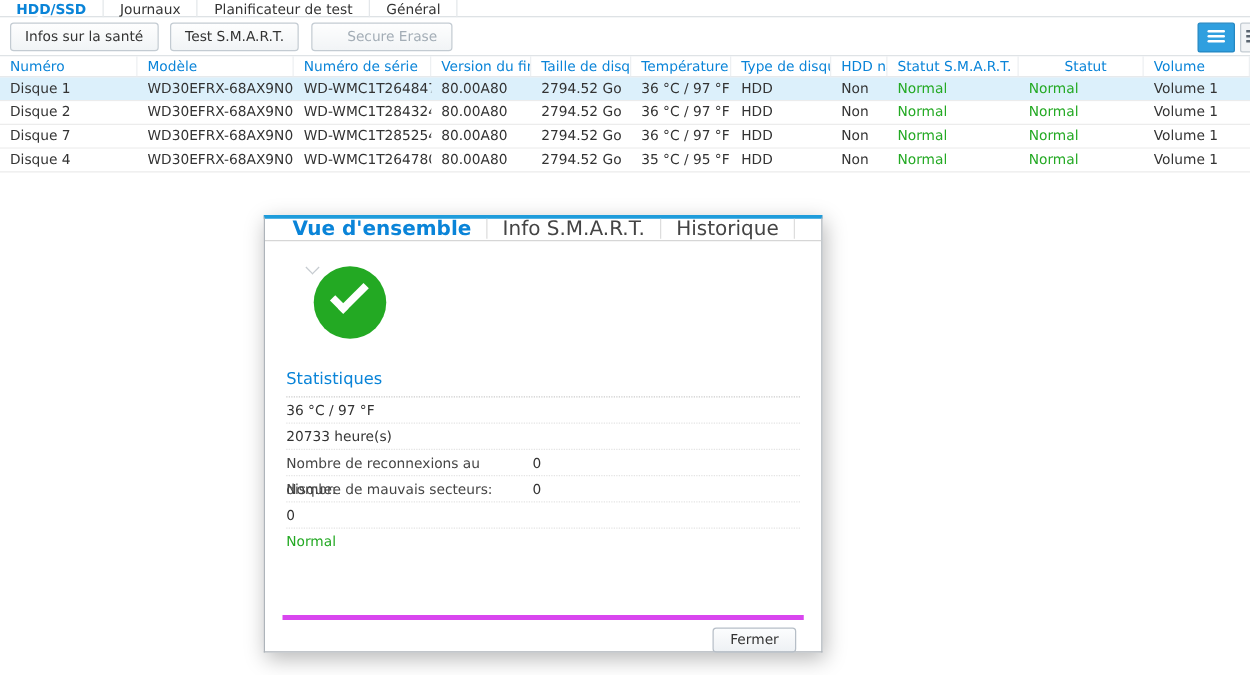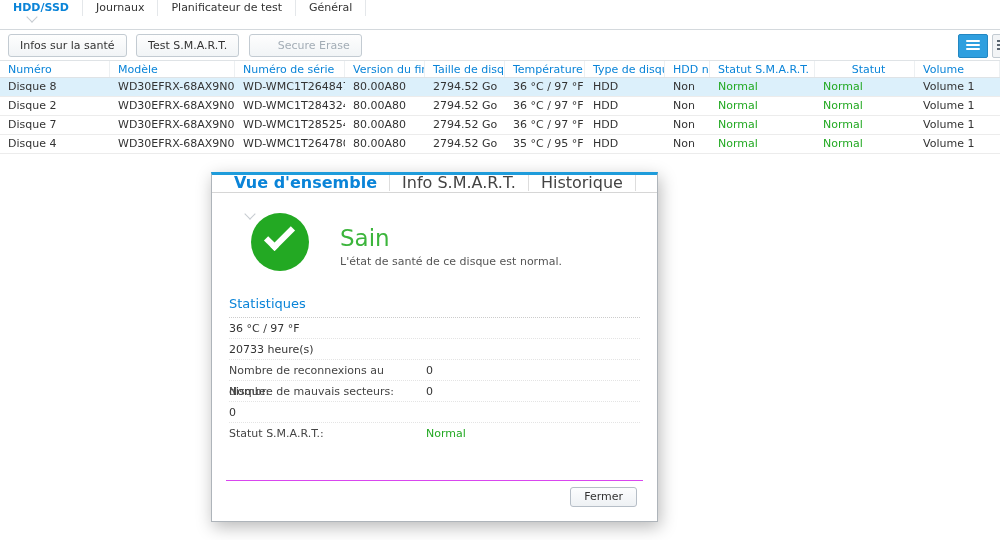--- a/index.html
+++ b/index.html
@@ -1,20 +1,20 @@
 <!DOCTYPE html>
 <html><head>
 <meta charset="utf-8">
 <style>
   * { margin:0; padding:0; box-sizing:border-box; }
   html,body { width:1000px; height:540px; overflow:hidden; }
   body { font-family:"DejaVu Sans","Liberation Sans",sans-serif; background:#fff; position:relative; font-size:11px; color:#333; }
 
   
-  .main-tabs { height:30px; border-bottom:1px solid #d4d9dd; position:relative; background:#fff; }
+  .main-tabs { height:14px; border-bottom:1px solid #d4d9dd; position:relative; background:#fff; }
   .main-tab { display:inline-block; padding:0 13px; font-size:11px; line-height:16px; color:#333; border-right:1px solid #e4e7ea; cursor:pointer; vertical-align:top; }
   .main-tab.active { color:#0a84d8; font-weight:bold; }
   .notch { position:absolute; width:8px; height:8px; background:#fff; border-right:1px solid #c6cbd0; border-bottom:1px solid #c6cbd0; transform:rotate(45deg); }
   .main-tabs .notch { left:28px; top:13px; }
 
   
   .toolbar { height:30px; position:relative; background:#fff; }
   .tbtn { display:inline-block; margin:4px 0 0 6px; padding:4px 11px 4px; font-size:11px; color:#333; background:linear-gradient(#fefefe,#f1f4f6); border:1px solid #c3cbd2; border-radius:3px; cursor:pointer; }
   .tbtn:first-of-type { margin-left:8px; }
   .tbtn.disabled { color:#a3adb6; cursor:default;padding-left:28px; }
@@ -47,21 +47,21 @@
   .health-status { font-size:23px; color:#3cb53c; }
   .health-desc { font-size:11px; color:#555; margin-top:4px; }
 
   .stats-heading { margin-top:25px; font-size:13px; color:#0a84d8; padding-bottom:6px; border-bottom:1px dotted #ccc; cursor:default; }
   .stat-row { display:flex; height:21px; line-height:21px; font-size:11px; border-bottom:1px dotted #e4e4e4; }
   .stat-row:last-child { border-bottom:none; }
   .stat-label { width:197px; color:#444; flex:none; }
   .stat-value { color:#333; }
   .stat-value.green { color:#23a923; }
 
-  .dialog-footer { position:absolute; bottom:16px; left:14px; right:14px; height:25px; border-top:1px solid #d946ef; }
+  .dialog-footer { position:absolute; bottom:4px; left:14px; right:14px; height:25px; border-top:4px solid #d946ef; }
   .close-btn { position:absolute; right:6px; top:6px; padding:2px 13px 3px; font-size:11px; color:#333; background:linear-gradient(#fcfdfe,#eef1f4); border:1px solid #b6bec7; border-radius:3px; cursor:pointer; }
 </style>
 </head>
 <body>
 
 <div class="main-tabs">
   <span class="main-tab active">HDD/SSD</span><span class="main-tab">Journaux</span><span class="main-tab">Planificateur de test</span><span class="main-tab">Général</span>
   <span class="notch"></span>
 </div>
 
@@ -89,21 +89,21 @@
     <span class="th" style="width: 80px;">Taille de disque</span>
     <span class="th" style="width: 80px;">Température</span>
     <span class="th" style="width: 80px;">Type de disque</span>
     <span class="th" style="width: 45px;">HDD na...</span>
     <span class="th" style="width: 105px;">Statut S.M.A.R.T.</span>
     <span class="th" style="width: 100px; text-align: center;">Statut</span>
     <span class="th" style="width: 85px;">Volume</span>
   </div>
 <div id="grid-body">
     <div class="grid-row selected">
-      <span class="td" style="width: 110px;">Disque 8</span>
+      <span class="td" style="width: 110px;">Disque 1</span>
       <span class="td" style="width: 125px;">WD30EFRX-68AX9N0</span>
       <span class="td" style="width: 110px;">WD-WMC1T2648479</span>
       <span class="td" style="width: 80px;">80.00A80</span>
       <span class="td" style="width: 80px;">2794.52 Go</span>
       <span class="td" style="width: 80px;">36 °C / 97 °F</span>
       <span class="td" style="width: 80px;">HDD</span>
       <span class="td" style="width: 45px;">Non</span>
       <span class="td green" style="width: 105px;">Normal</span>
       <span class="td green" style="width: 100px;">Normal</span>
       <span class="td" style="width: 85px;">Volume 1</span>
@@ -153,24 +153,20 @@
   <div class="dialog-tabs">
     <span class="dtab active">Vue d'ensemble</span><span class="dtab">Info S.M.A.R.T.</span><span class="dtab">Historique</span>
   </div>
   <span class="notch"></span>
 
   <div class="dialog-content">
     <div class="health">
       <div class="health-circle">
         <div class="health-check"></div>
       </div>
-      <div class="health-text">
-        <div class="health-status">Sain</div>
-        <div class="health-desc">L'état de santé de ce disque est normal.</div>
-      </div>
     </div>
 
     <div class="stats-heading">Statistiques</div>
     <div id="stats-rows">
         <div class="stat-row">
           <span class="stat-value">36 °C / 97 °F</span>
         </div>
         <div class="stat-row">
           <span class="stat-value">20733 heure(s)</span>
         </div>
@@ -179,21 +175,20 @@
           <span class="stat-value">0</span>
         </div>
         <div class="stat-row">
           <span class="stat-label">Nombre de mauvais secteurs:</span>
           <span class="stat-value">0</span>
         </div>
         <div class="stat-row">
           <span class="stat-value">0</span>
         </div>
         <div class="stat-row">
-          <span class="stat-label">Statut S.M.A.R.T.:</span>
           <span class="stat-value green">Normal</span>
         </div>
       </div>
   </div>
 
   <div class="dialog-footer">
     <span class="close-btn">Fermer</span>
   </div>
 </div>
 

